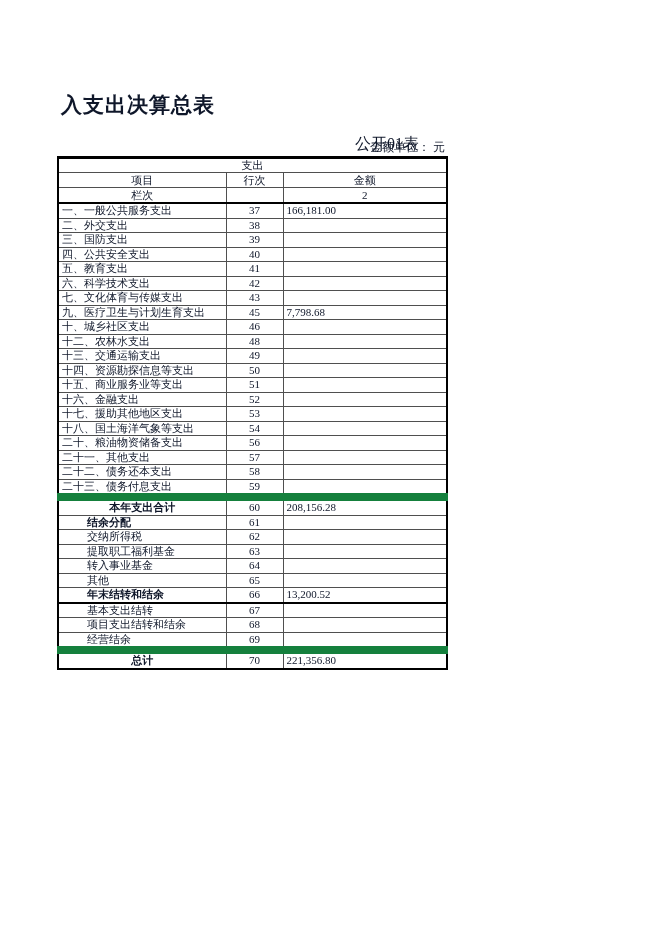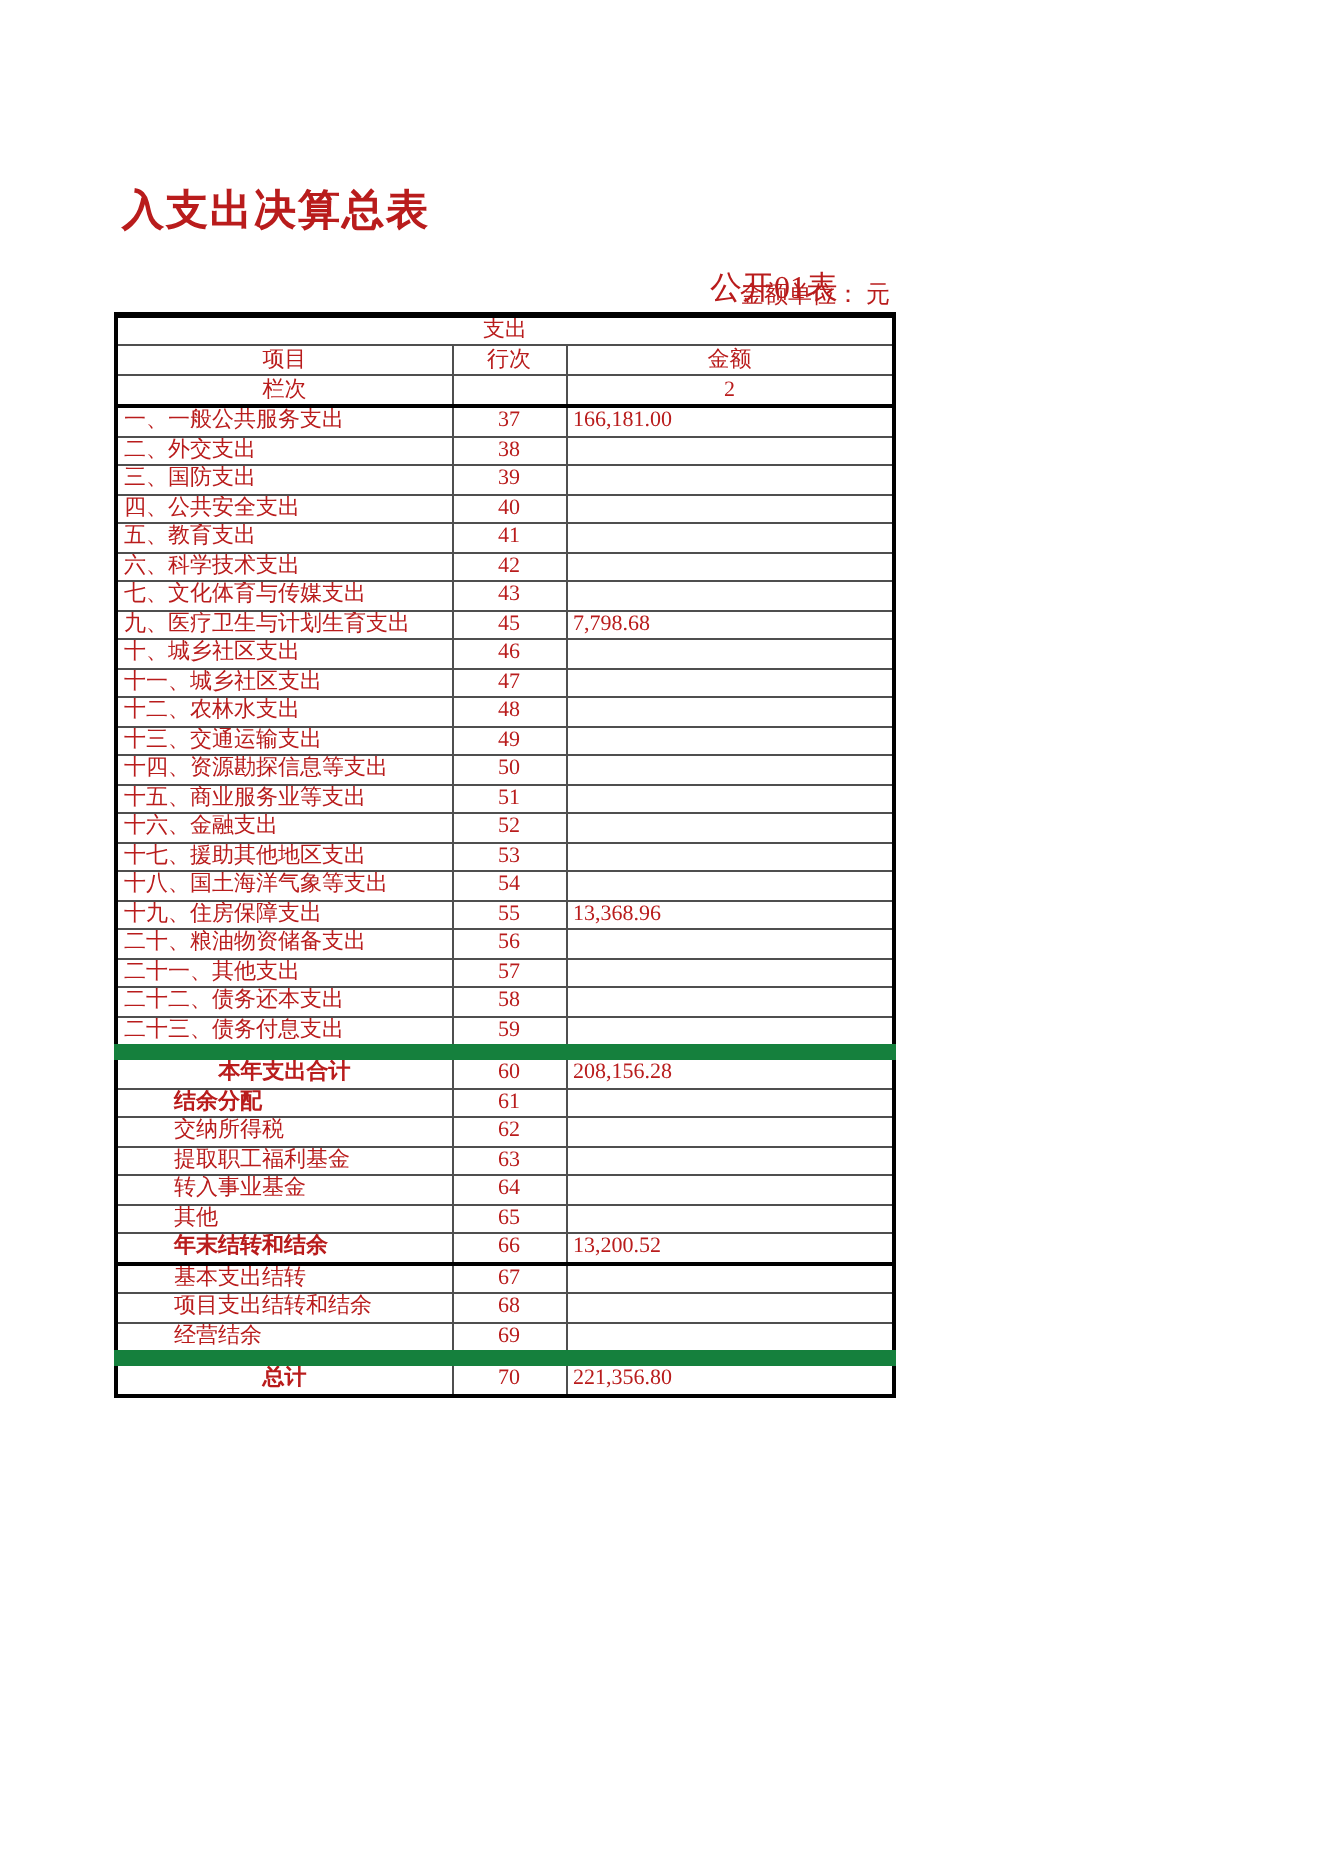--- a/index.html
+++ b/index.html
@@ -1,18 +1,18 @@
 <!DOCTYPE html>
 <html><head>
 <meta charset="utf-8">
 <style>
   html,body{margin:0;padding:0;background:#ffffff;}
   .page{
     position:relative;width:662px;height:936px;background:#ffffff;
-    font-family:"Liberation Serif","DejaVu Serif",serif;color:#b91c1c;overflow:hidden;
+    font-family:"Liberation Serif","DejaVu Serif",serif;color:#0f172a;overflow:hidden;
   }
   .title{
     position:absolute;left:61px;top:91px;margin:0;
     font-size:21px;font-weight:bold;letter-spacing:1px;white-space:nowrap;
   }
   .doc-label{position:absolute;left:355px;top:134px;font-size:16px;white-space:nowrap;}
   .unit-label{position:absolute;right:217px;top:139px;font-size:12px;white-space:nowrap;margin-left:48px;}
   table.fin-table{
     position:absolute;left:57px;top:156px;width:389px;
     border-collapse:collapse;table-layout:fixed;
@@ -106,25 +106,20 @@
           <td class="td-item">九、医疗卫生与计划生育支出</td>
           <td class="td-line">45</td>
           <td class="td-amount">7,798.68</td>
         </tr>
         <tr class="normal">
           <td class="td-item">十、城乡社区支出</td>
           <td class="td-line">46</td>
           <td class="td-amount"></td>
         </tr>
         <tr class="normal">
-          <td class="td-item">十一、城乡社区支出</td>
-          <td class="td-line">47</td>
-          <td class="td-amount"></td>
-        </tr>
-        <tr class="normal">
           <td class="td-item">十二、农林水支出</td>
           <td class="td-line">48</td>
           <td class="td-amount"></td>
         </tr>
         <tr class="normal">
           <td class="td-item">十三、交通运输支出</td>
           <td class="td-line">49</td>
           <td class="td-amount"></td>
         </tr>
         <tr class="normal">
@@ -144,25 +139,20 @@
         </tr>
         <tr class="normal">
           <td class="td-item">十七、援助其他地区支出</td>
           <td class="td-line">53</td>
           <td class="td-amount"></td>
         </tr>
         <tr class="normal">
           <td class="td-item">十八、国土海洋气象等支出</td>
           <td class="td-line">54</td>
           <td class="td-amount"></td>
-        </tr>
-        <tr class="normal">
-          <td class="td-item">十九、住房保障支出</td>
-          <td class="td-line">55</td>
-          <td class="td-amount">13,368.96</td>
         </tr>
         <tr class="normal">
           <td class="td-item">二十、粮油物资储备支出</td>
           <td class="td-line">56</td>
           <td class="td-amount"></td>
         </tr>
         <tr class="normal">
           <td class="td-item">二十一、其他支出</td>
           <td class="td-line">57</td>
           <td class="td-amount"></td>

